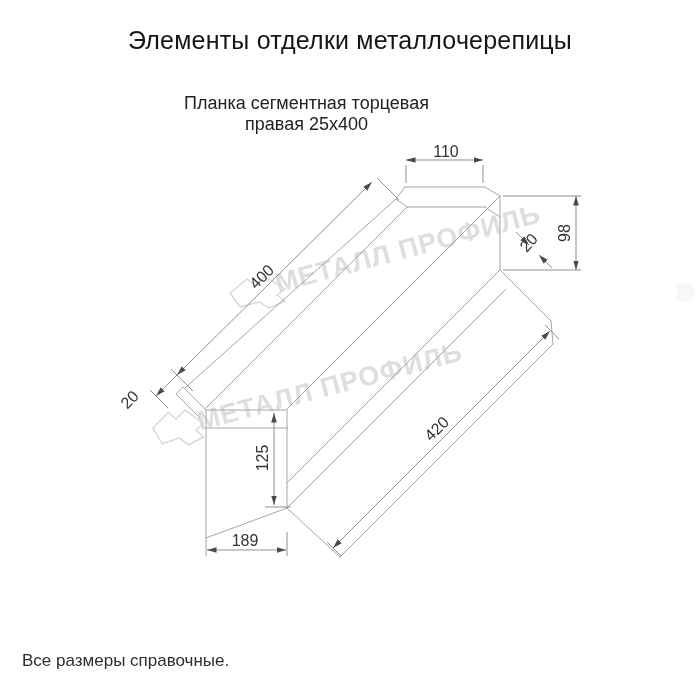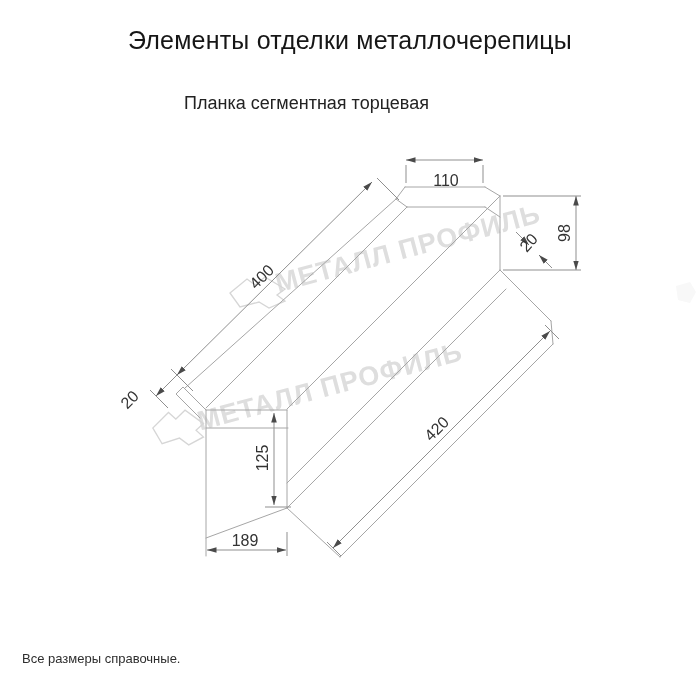--- a/index.html
+++ b/index.html
@@ -19,31 +19,32 @@
     letter-spacing:1px;transform:translate(-50%,-50%) rotate(-15deg);z-index:1;
   }
   .draw-layer{position:absolute;left:0;top:0;z-index:2;}
   .dim-label{
     position:absolute;font-size:16px;color:#333;white-space:nowrap;z-index:3;
     transform:translate(-50%,-50%);
   }
   .rot-90{transform:translate(-50%,-50%) rotate(-90deg);}
   .rot-45{transform:translate(-50%,-50%) rotate(-45deg);}
   .rot-48{transform:translate(-50%,-50%) rotate(-48deg);}
-  .footer-note{position:absolute;left:22px;color:#2e2e2e;font-size:13px;}
+  .footer-note{position:absolute;left:22px;color:#2e2e2e;font-size:17px;}
   .footer-note.l1{top:651px;}
   .footer-note.l2{top:670px;}
 </style>
 </head>
 <body>
 
 <div class="stage">
 
   <div class="page-title">Элементы отделки металлочерепицы</div>
   <div class="subtitle l1">Планка сегментная торцевая</div>
+  <div class="subtitle l2">правая 25х400</div>
 
   <div class="wm-text" style="left:408px;top:249px;">МЕТАЛЛ ПРОФИЛЬ</div>
   <div class="wm-text" style="left:330px;top:387px;">МЕТАЛЛ ПРОФИЛЬ</div>
 
   <svg class="draw-layer" width="700" height="700" viewBox="0 0 700 700">
     <defs>
       <marker id="arr" markerWidth="11" markerHeight="8" refX="9.5" refY="4" orient="auto-start-reverse" markerUnits="userSpaceOnUse">
         <path d="M0,1.2 L9.5,4 L0,6.8 Z" fill="#4a4a4a"></path>
       </marker>
     </defs>
@@ -104,21 +105,21 @@
 
       <line x1="207" y1="550" x2="286" y2="550" marker-start="url(#arr)" marker-end="url(#arr)"></line>
       <line x1="287" y1="532" x2="287" y2="556"></line>
 
       <line x1="333" y1="548" x2="550" y2="331" marker-start="url(#arr)" marker-end="url(#arr)"></line>
       <line x1="545" y1="325" x2="559" y2="339"></line>
       <line x1="327" y1="542" x2="341" y2="556"></line>
     </g>
   </svg>
 
-  <div class="dim-label" style="left:446px;top:152px;margin-top:29px;">110</div>
+  <div class="dim-label" style="left:446px;top:152px;">110</div>
   <div class="dim-label rot-90" style="left:565px;top:233px;">98</div>
   <div class="dim-label rot-48" style="left:529px;top:243px;">20</div>
   <div class="dim-label rot-45" style="left:262px;top:277px;">400</div>
   <div class="dim-label rot-45" style="left:130px;top:400px;">20</div>
   <div class="dim-label rot-90" style="left:263px;top:458px;">125</div>
   <div class="dim-label" style="left:245px;top:541px;">189</div>
   <div class="dim-label rot-45" style="left:437px;top:429px;">420</div>
 
   <div class="footer-note l1">Все размеры справочные.</div>
 

